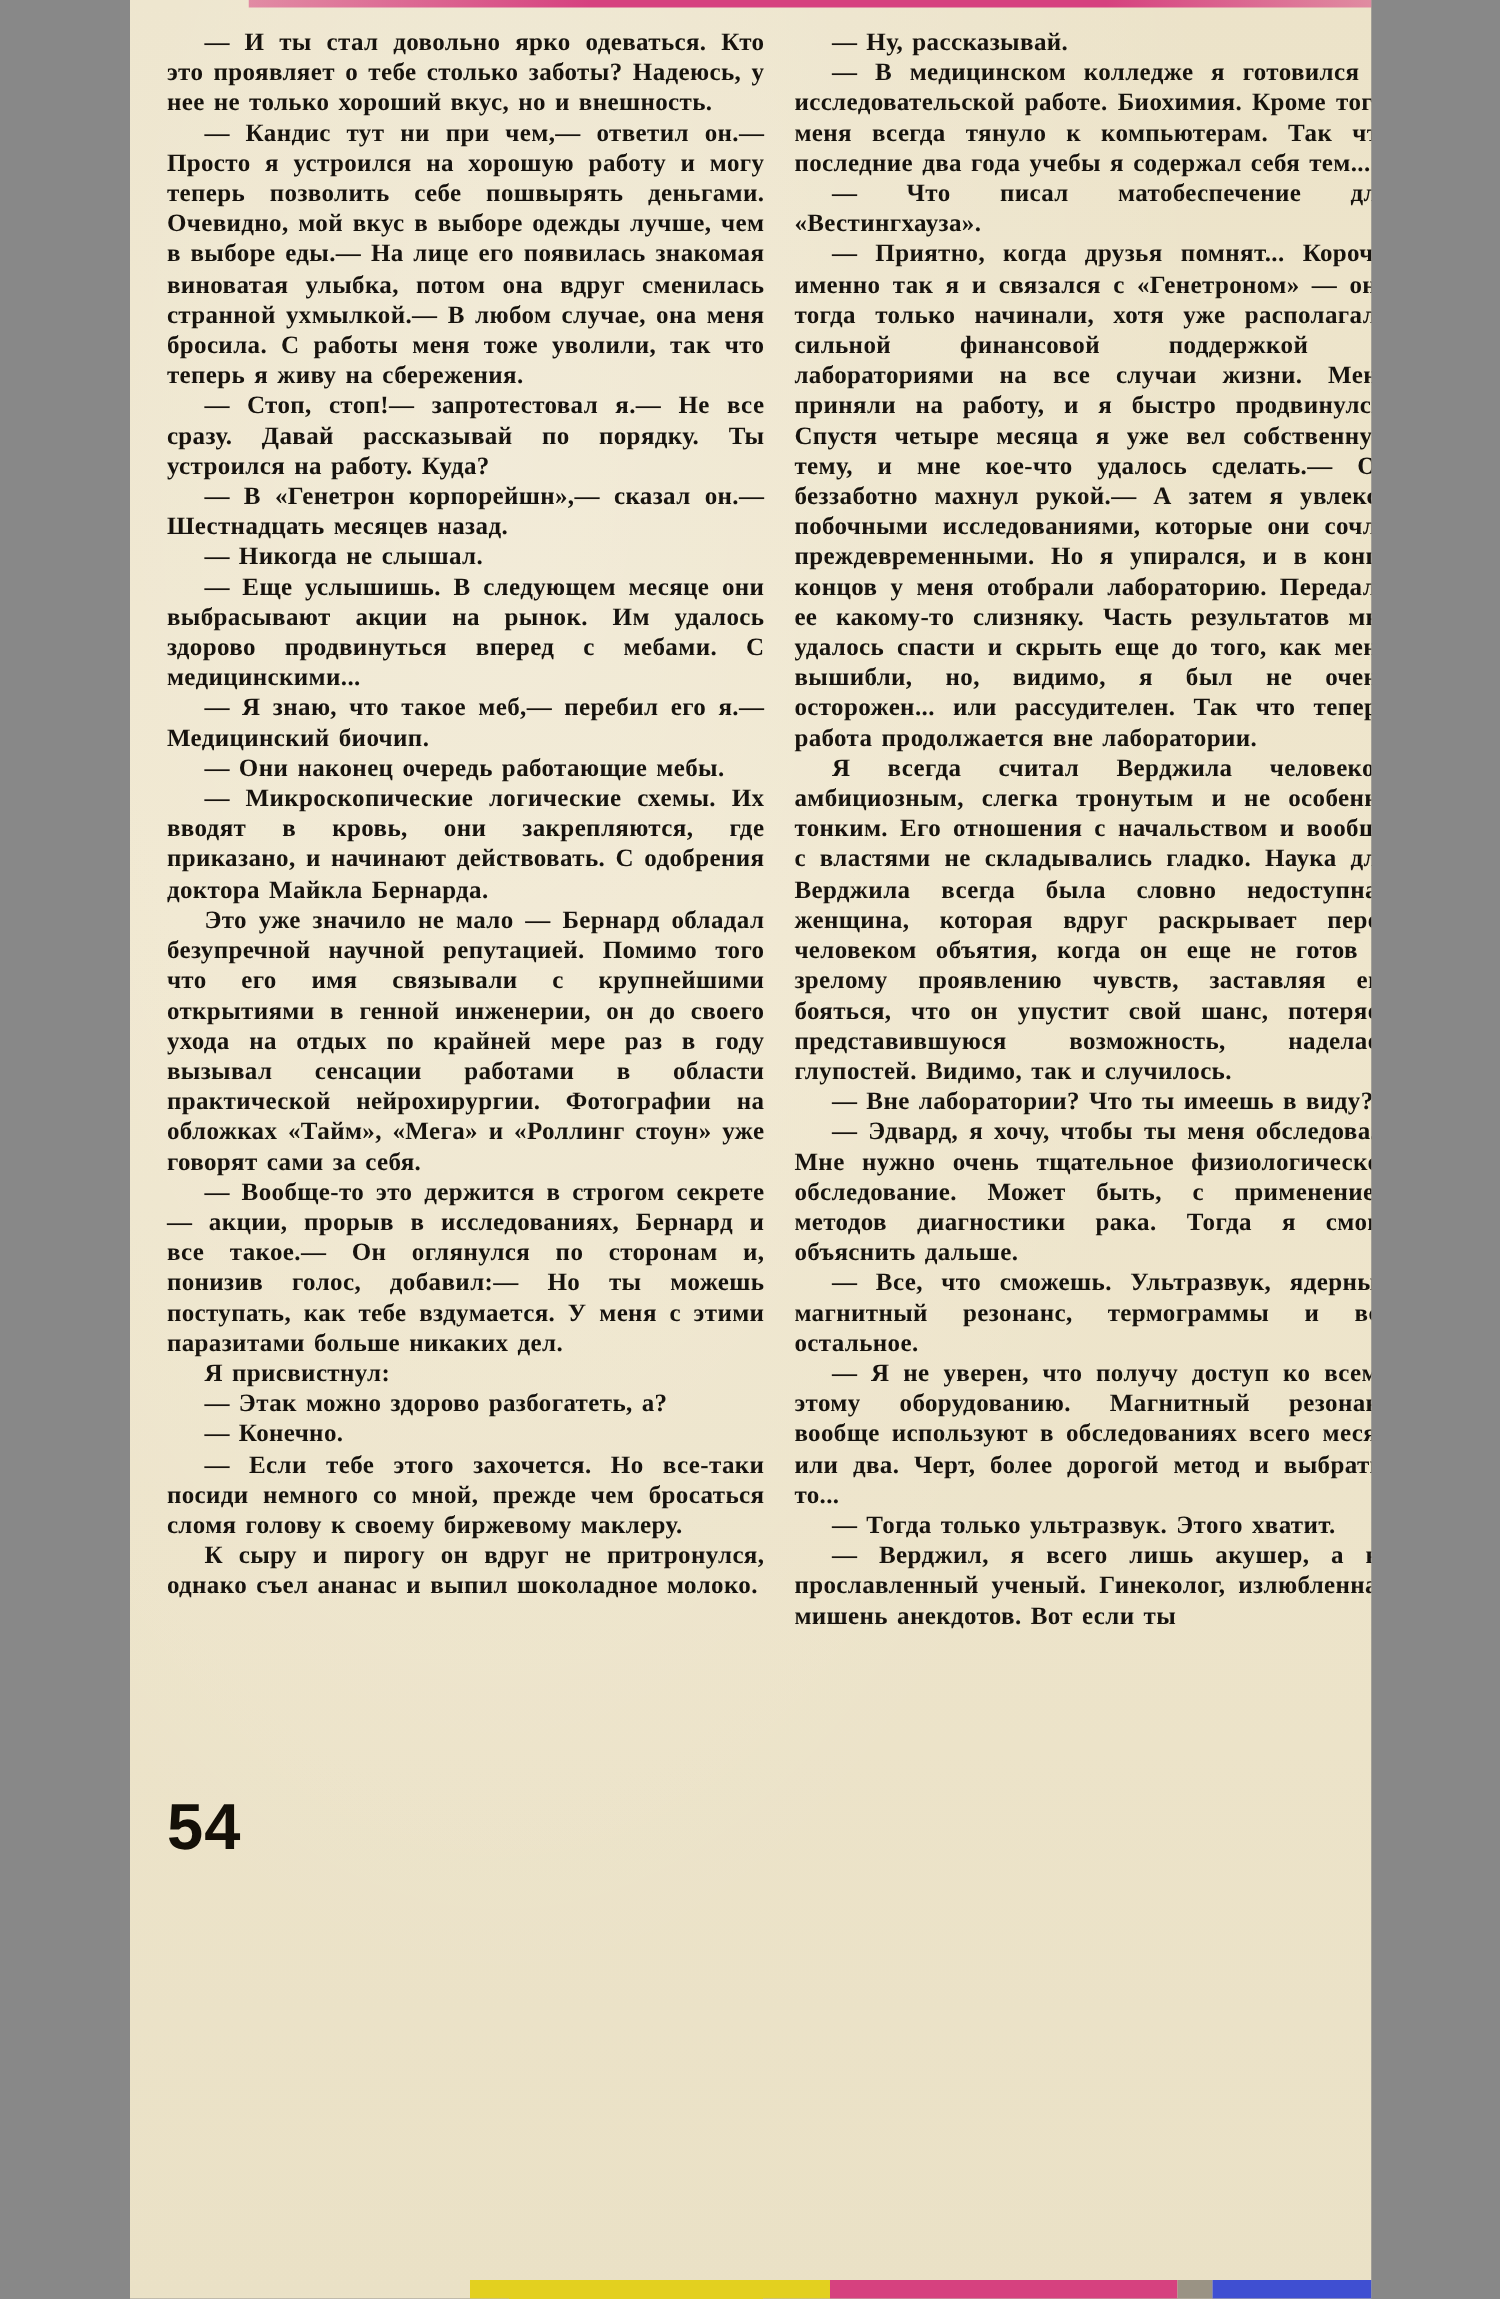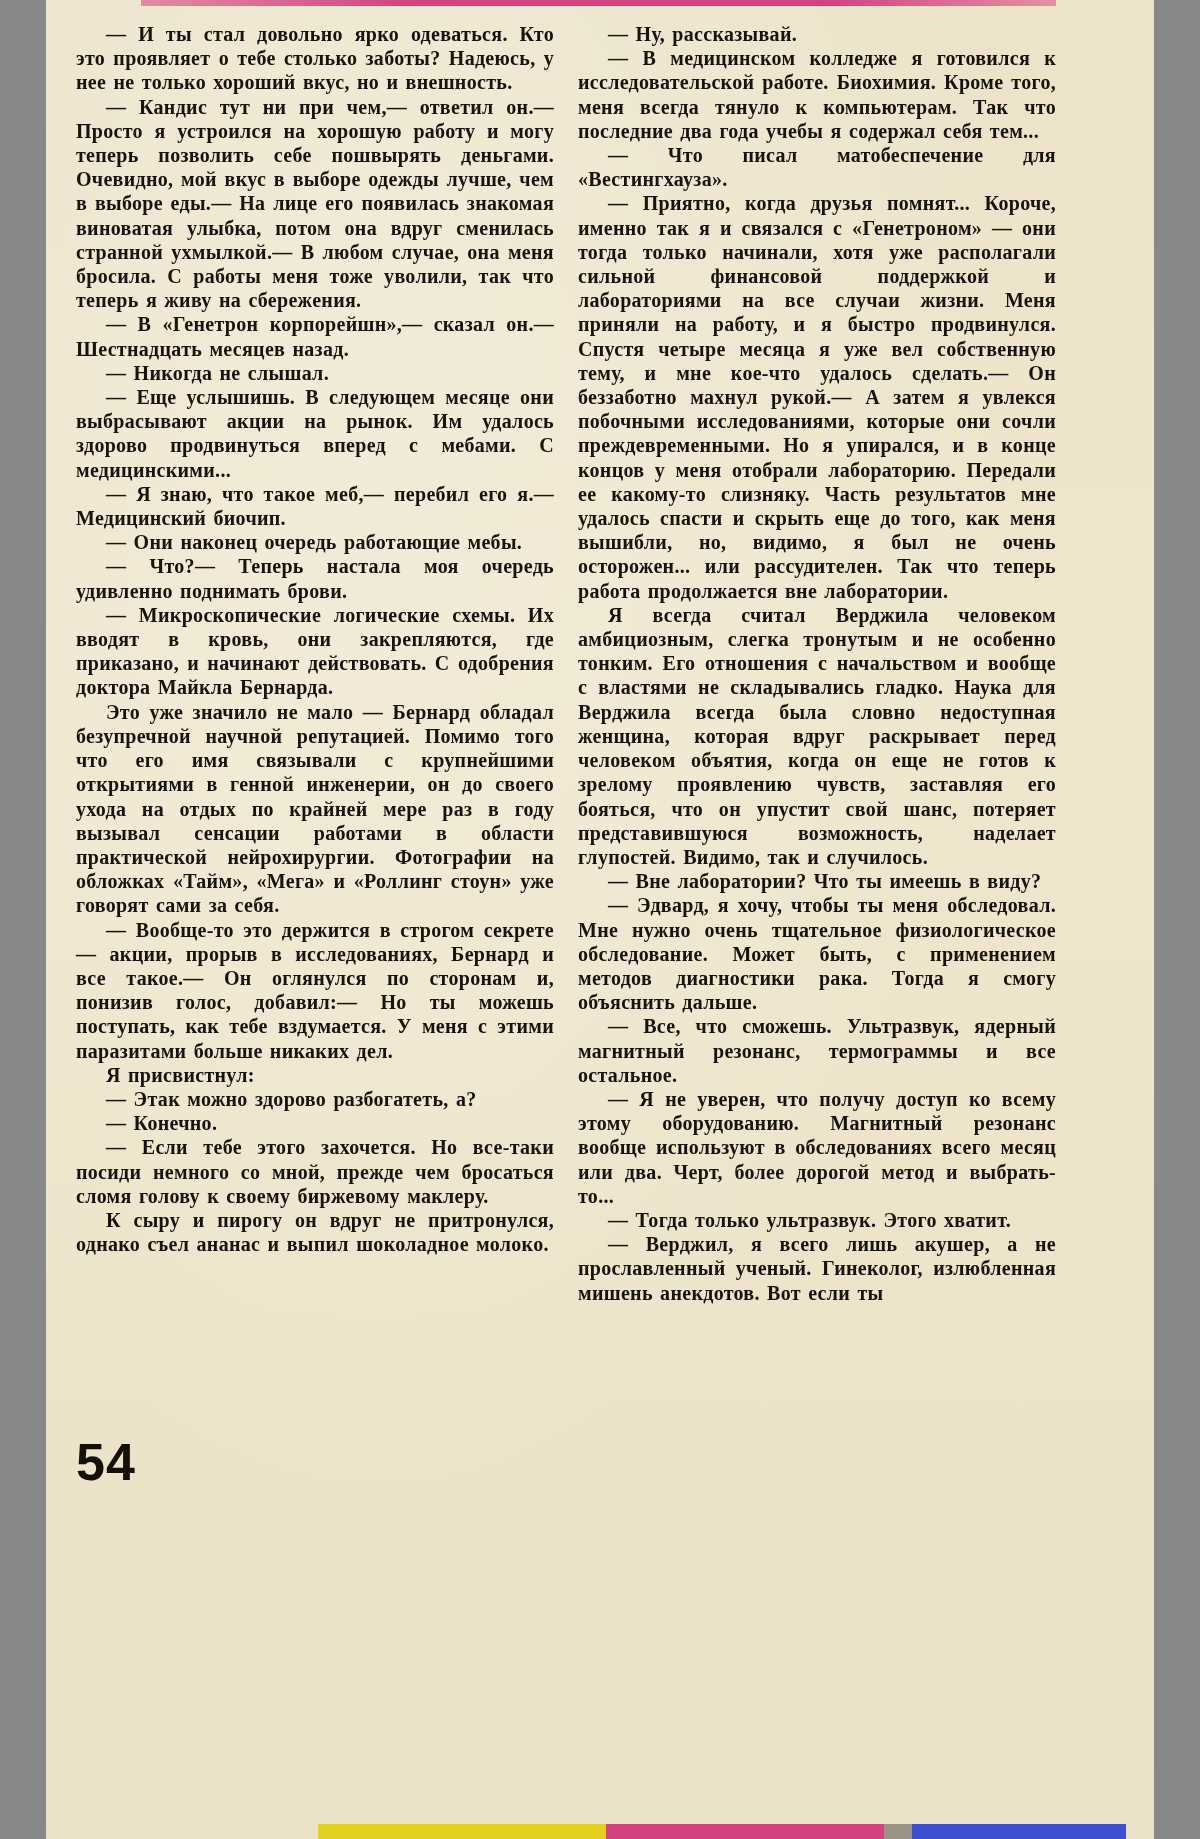--- a/index.html
+++ b/index.html
@@ -2,21 +2,21 @@
 <html><head>
 <meta charset="utf-8">
 <style>
   html, body {
     margin: 0;
     padding: 0;
     background: #888;
   }
   .page {
     position: relative;
-    width: 1108px;
+    width: 993px;
     height: 1839px;
     margin: 0 auto;
     background:
       radial-gradient(ellipse at 30% 20%, rgba(255,255,255,0.25), rgba(0,0,0,0) 60%),
       linear-gradient(180deg, #ece3c9 0%, #efe6cd 40%, #eae1c6 100%);
     overflow: hidden;
     font-family: "Liberation Serif", "DejaVu Serif", serif;
   }
   .top-mark {
     position: absolute;
@@ -80,26 +80,26 @@
 <body>
 
 <div class="page" lang="ru">
 
   <div class="top-mark"></div>
 
   <div class="content">
     <div class="col">
         <p class="para">— И ты стал довольно ярко одеваться. Кто это проявляет о тебе столько заботы? Надеюсь, у нее не только хороший вкус, но и внешность.</p>
         <p class="para">— Кандис тут ни при чем,— ответил он.— Просто я устроился на хорошую работу и могу теперь позволить себе пошвырять деньгами. Очевидно, мой вкус в выборе одежды лучше, чем в выборе еды.— На лице его появилась знакомая виноватая улыбка, потом она вдруг сменилась странной ухмылкой.— В любом случае, она меня бросила. С работы меня тоже уволили, так что теперь я живу на сбережения.</p>
+        <p class="para">— Стоп, стоп!— запротестовал я.— Не все сразу. Давай рассказывай по порядку. Ты устроился на работу. Куда?</p>
         <p class="para">— В «Генетрон корпорейшн»,— сказал он.— Шестнадцать месяцев назад.</p>
         <p class="para">— Никогда не слышал.</p>
         <p class="para">— Еще услышишь. В следующем месяце они выбрасывают акции на рынок. Им удалось здорово продвинуться вперед с мебами. С медицинскими...</p>
         <p class="para">— Я знаю, что такое меб,— перебил его я.— Медицинский биочип.</p>
         <p class="para">— Они наконец очередь работающие мебы.</p>
-        <p class="para">— Что?— Теперь настала моя очередь удивленно поднимать брови.</p>
         <p class="para">— Микроскопические логические схемы. Их вводят в кровь, они закрепляются, где приказано, и начинают действовать. С одобрения доктора Майкла Бернарда.</p>
         <p class="para">Это уже значило не мало — Бернард обладал безупречной научной репутацией. Помимо того что его имя связывали с крупнейшими открытиями в генной инженерии, он до своего ухода на отдых по крайней мере раз в году вызывал сенсации работами в области практической нейрохирургии. Фотографии на обложках «Тайм», «Мега» и «Роллинг стоун» уже говорят сами за себя.</p>
         <p class="para">— Вообще-то это держится в строгом секрете — акции, прорыв в исследованиях, Бернард и все такое.— Он оглянулся по сторонам и, понизив голос, добавил:— Но ты можешь поступать, как тебе вздумается. У меня с этими паразитами больше никаких дел.</p>
         <p class="para">Я присвистнул:</p>
         <p class="para">— Этак можно здорово разбогатеть, а?</p>
         <p class="para">— Конечно.</p>
         <p class="para">— Если тебе этого захочется. Но все-таки посиди немного со мной, прежде чем бросаться сломя голову к своему биржевому маклеру.</p>
         <p class="para">К сыру и пирогу он вдруг не притронулся, однако съел ананас и выпил шоколадное молоко.</p>
       </div>
     <div class="col">

